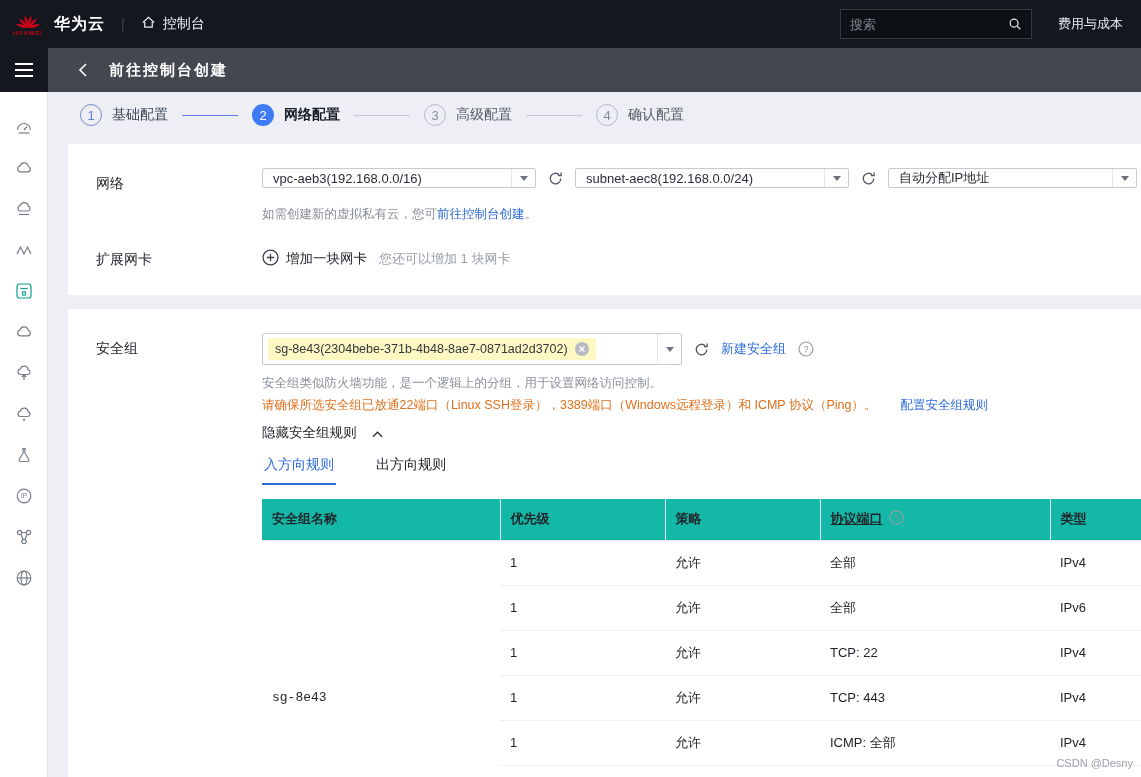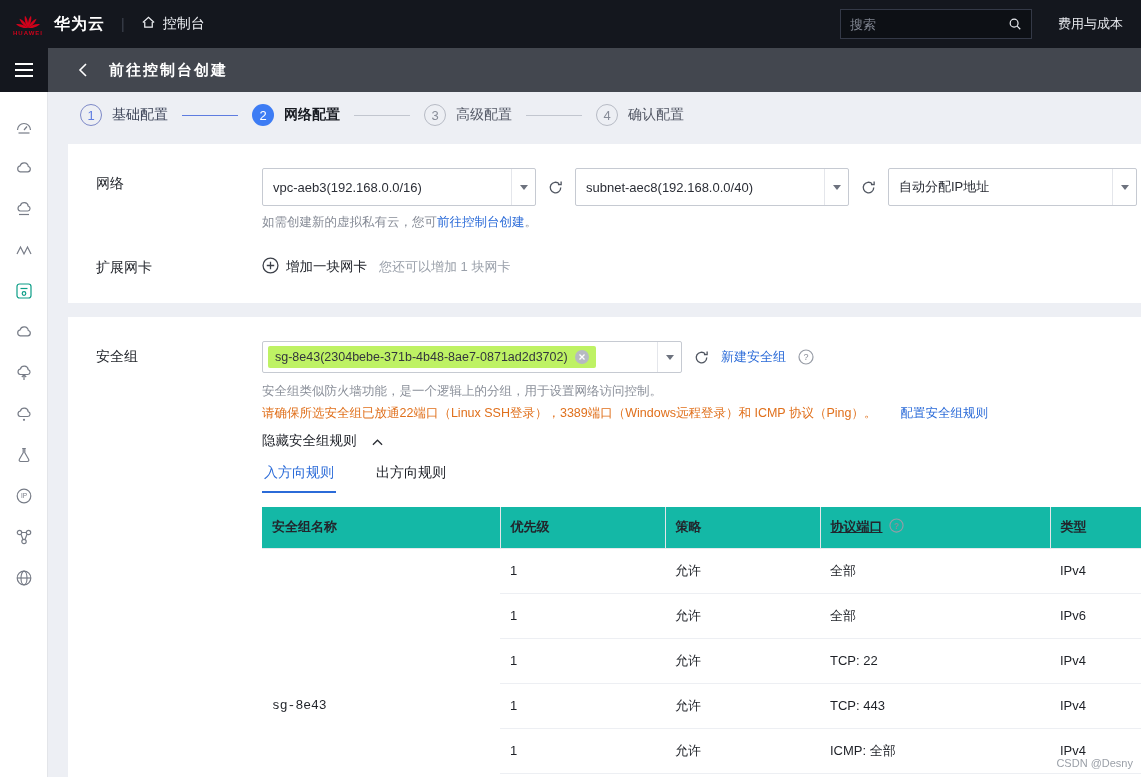--- a/index.html
+++ b/index.html
@@ -48,38 +48,38 @@
   .connector { width:56px; height:1px; background:#c2c6cf; margin:0 14px; }
   .connector.done { background:#5e7ce0; }
 
   
   .card { background:#fff; margin:6px 0 0 20px; }
   .card1 { padding:24px 0 26px; }
   .card2 { margin-top:14px; padding:24px 0 18px; }
   .form-row { display:flex; align-items:flex-start; }
   .form-label { flex:0 0 194px; padding-left:28px; font-size:14px; color:#25282e; line-height:30px; }
   .controls { flex:1; min-width:0; display:flex; align-items:center; gap:12px; }
-  .select { height:38px; border:1px solid #c6cad2; border-radius:2px; background:#fff; display:flex; align-items:center; padding:0 28px 0 10px; position:relative; font-size:13px; color:#2b2e36; cursor:pointer; }
+  .select { height:20px; border:1px solid #c6cad2; border-radius:2px; background:#fff; display:flex; align-items:center; padding:0 28px 0 10px; position:relative; font-size:13px; color:#2b2e36; cursor:pointer; }
   .select-value { white-space:nowrap; overflow:hidden; text-overflow:ellipsis; }
   .caret { position:absolute; right:0; top:0; height:100%; width:24px; display:flex; align-items:center; justify-content:center; border-left:1px solid #e4e6eb; }
   .tri { width:0; height:0; border:4px solid transparent; border-top:5px solid #6d727e; margin-top:4px; }
   .w-vpc { flex:0 0 274px; }
   .w-subnet { flex:0 0 274px; }
   .w-ip { flex:1 1 auto; margin-right:4px; }
   .refresh { display:flex; color:#4f5560; cursor:pointer; }
   .link { color:#2b6bd8; cursor:pointer; text-decoration:none; }
   .helper { margin:8px 0 0 194px; color:#878c97; font-size:12.5px; }
   .nic-row { margin-top:26px; }
   .nic-row .form-label { line-height:20px; }
   .nic-content { display:flex; align-items:center; gap:8px; }
   .add-nic { display:inline-flex; align-items:center; gap:7px; font-size:13.5px; color:#24272e; cursor:pointer; }
   .nic-hint { color:#9aa0aa; font-size:13px; margin-left:4px; }
 
   .sg-select { flex:0 0 420px; height:32px; padding:0 28px 0 5px; }
-  .tag { background:#bef264; border-radius:2px; display:inline-flex; align-items:center; gap:7px; padding:4px 7px; font-size:12.5px; color:#33363d; max-width:100%; }
+  .tag { background:#fef9c3; border-radius:2px; display:inline-flex; align-items:center; gap:7px; padding:4px 7px; font-size:12.5px; color:#33363d; max-width:100%; }
   .tag-text { white-space:nowrap; overflow:hidden; text-overflow:ellipsis; }
   .tag-close { display:flex; cursor:pointer; }
   .help { display:flex; cursor:pointer; }
   .sg-desc { margin:10px 0 0 194px; color:#8a8f99; font-size:12.5px; }
   .sg-warning { margin:5px 0 0 194px; color:#e0701c; font-size:12.5px; }
   .sg-warning .link { margin-left:24px; }
   .collapse-row { margin:10px 0 0 194px; }
   .collapse { display:inline-flex; align-items:center; gap:15px; font-size:13.5px; color:#1b1e25; cursor:pointer; }
   .tabs { margin:8px 0 0 194px; display:flex; gap:38px; }
   .tab { font-size:14px; color:#1b1e25; padding:6px 2px 9px; border-bottom:2px solid transparent; cursor:pointer; }
@@ -266,21 +266,21 @@
                   <i class="tri"></i>
                 </span>
             </div>
             <span class="refresh">
               <svg width="15" height="15" viewBox="0 0 16 16">
                   <path d="M13.6 8a5.6 5.6 0 1 1-1.7-4" fill="none" stroke="currentColor" stroke-width="1.4"></path>
                   <path d="M14 1.5V5h-3.4" fill="none" stroke="currentColor" stroke-width="1.4"></path>
                 </svg>
             </span>
             <div class="select w-subnet">
-              <span class="select-value">subnet-aec8(192.168.0.0/40)</span>
+              <span class="select-value">subnet-aec8(192.168.0.0/24)</span>
               <span class="caret">
                   <i class="tri"></i>
                 </span>
             </div>
             <span class="refresh">
               <svg width="15" height="15" viewBox="0 0 16 16">
                   <path d="M13.6 8a5.6 5.6 0 1 1-1.7-4" fill="none" stroke="currentColor" stroke-width="1.4"></path>
                   <path d="M14 1.5V5h-3.4" fill="none" stroke="currentColor" stroke-width="1.4"></path>
                 </svg>
             </span>

